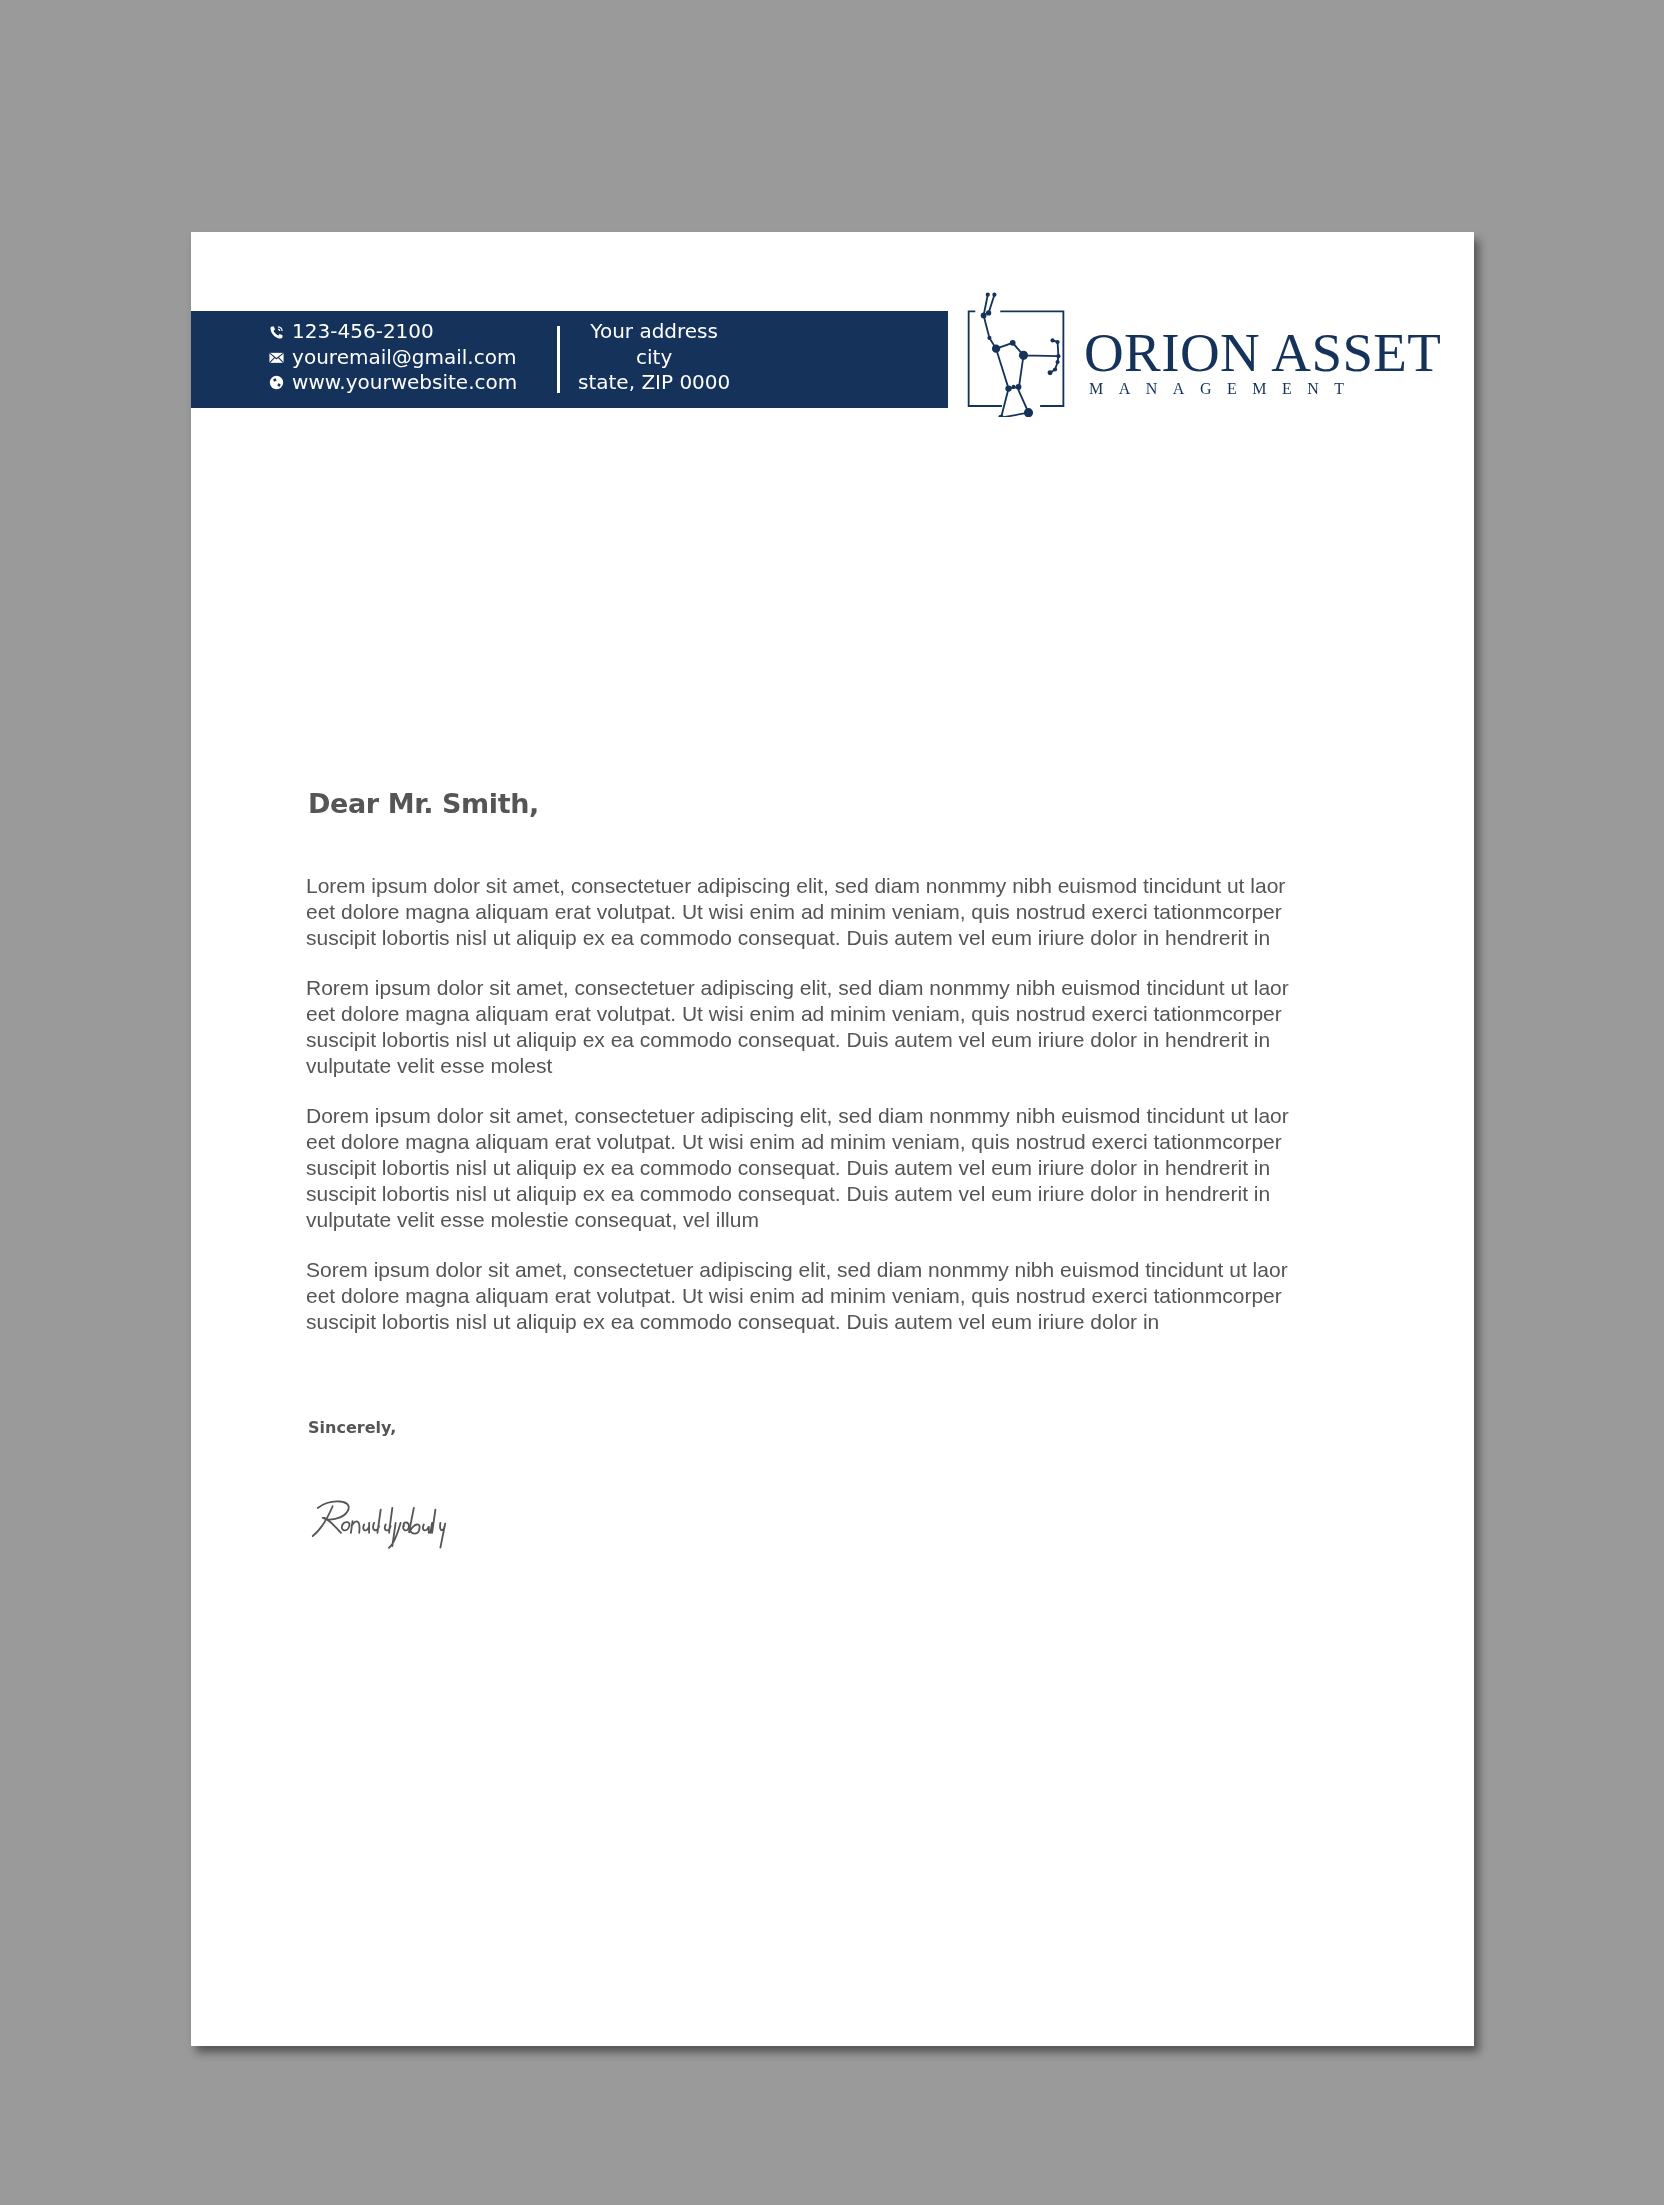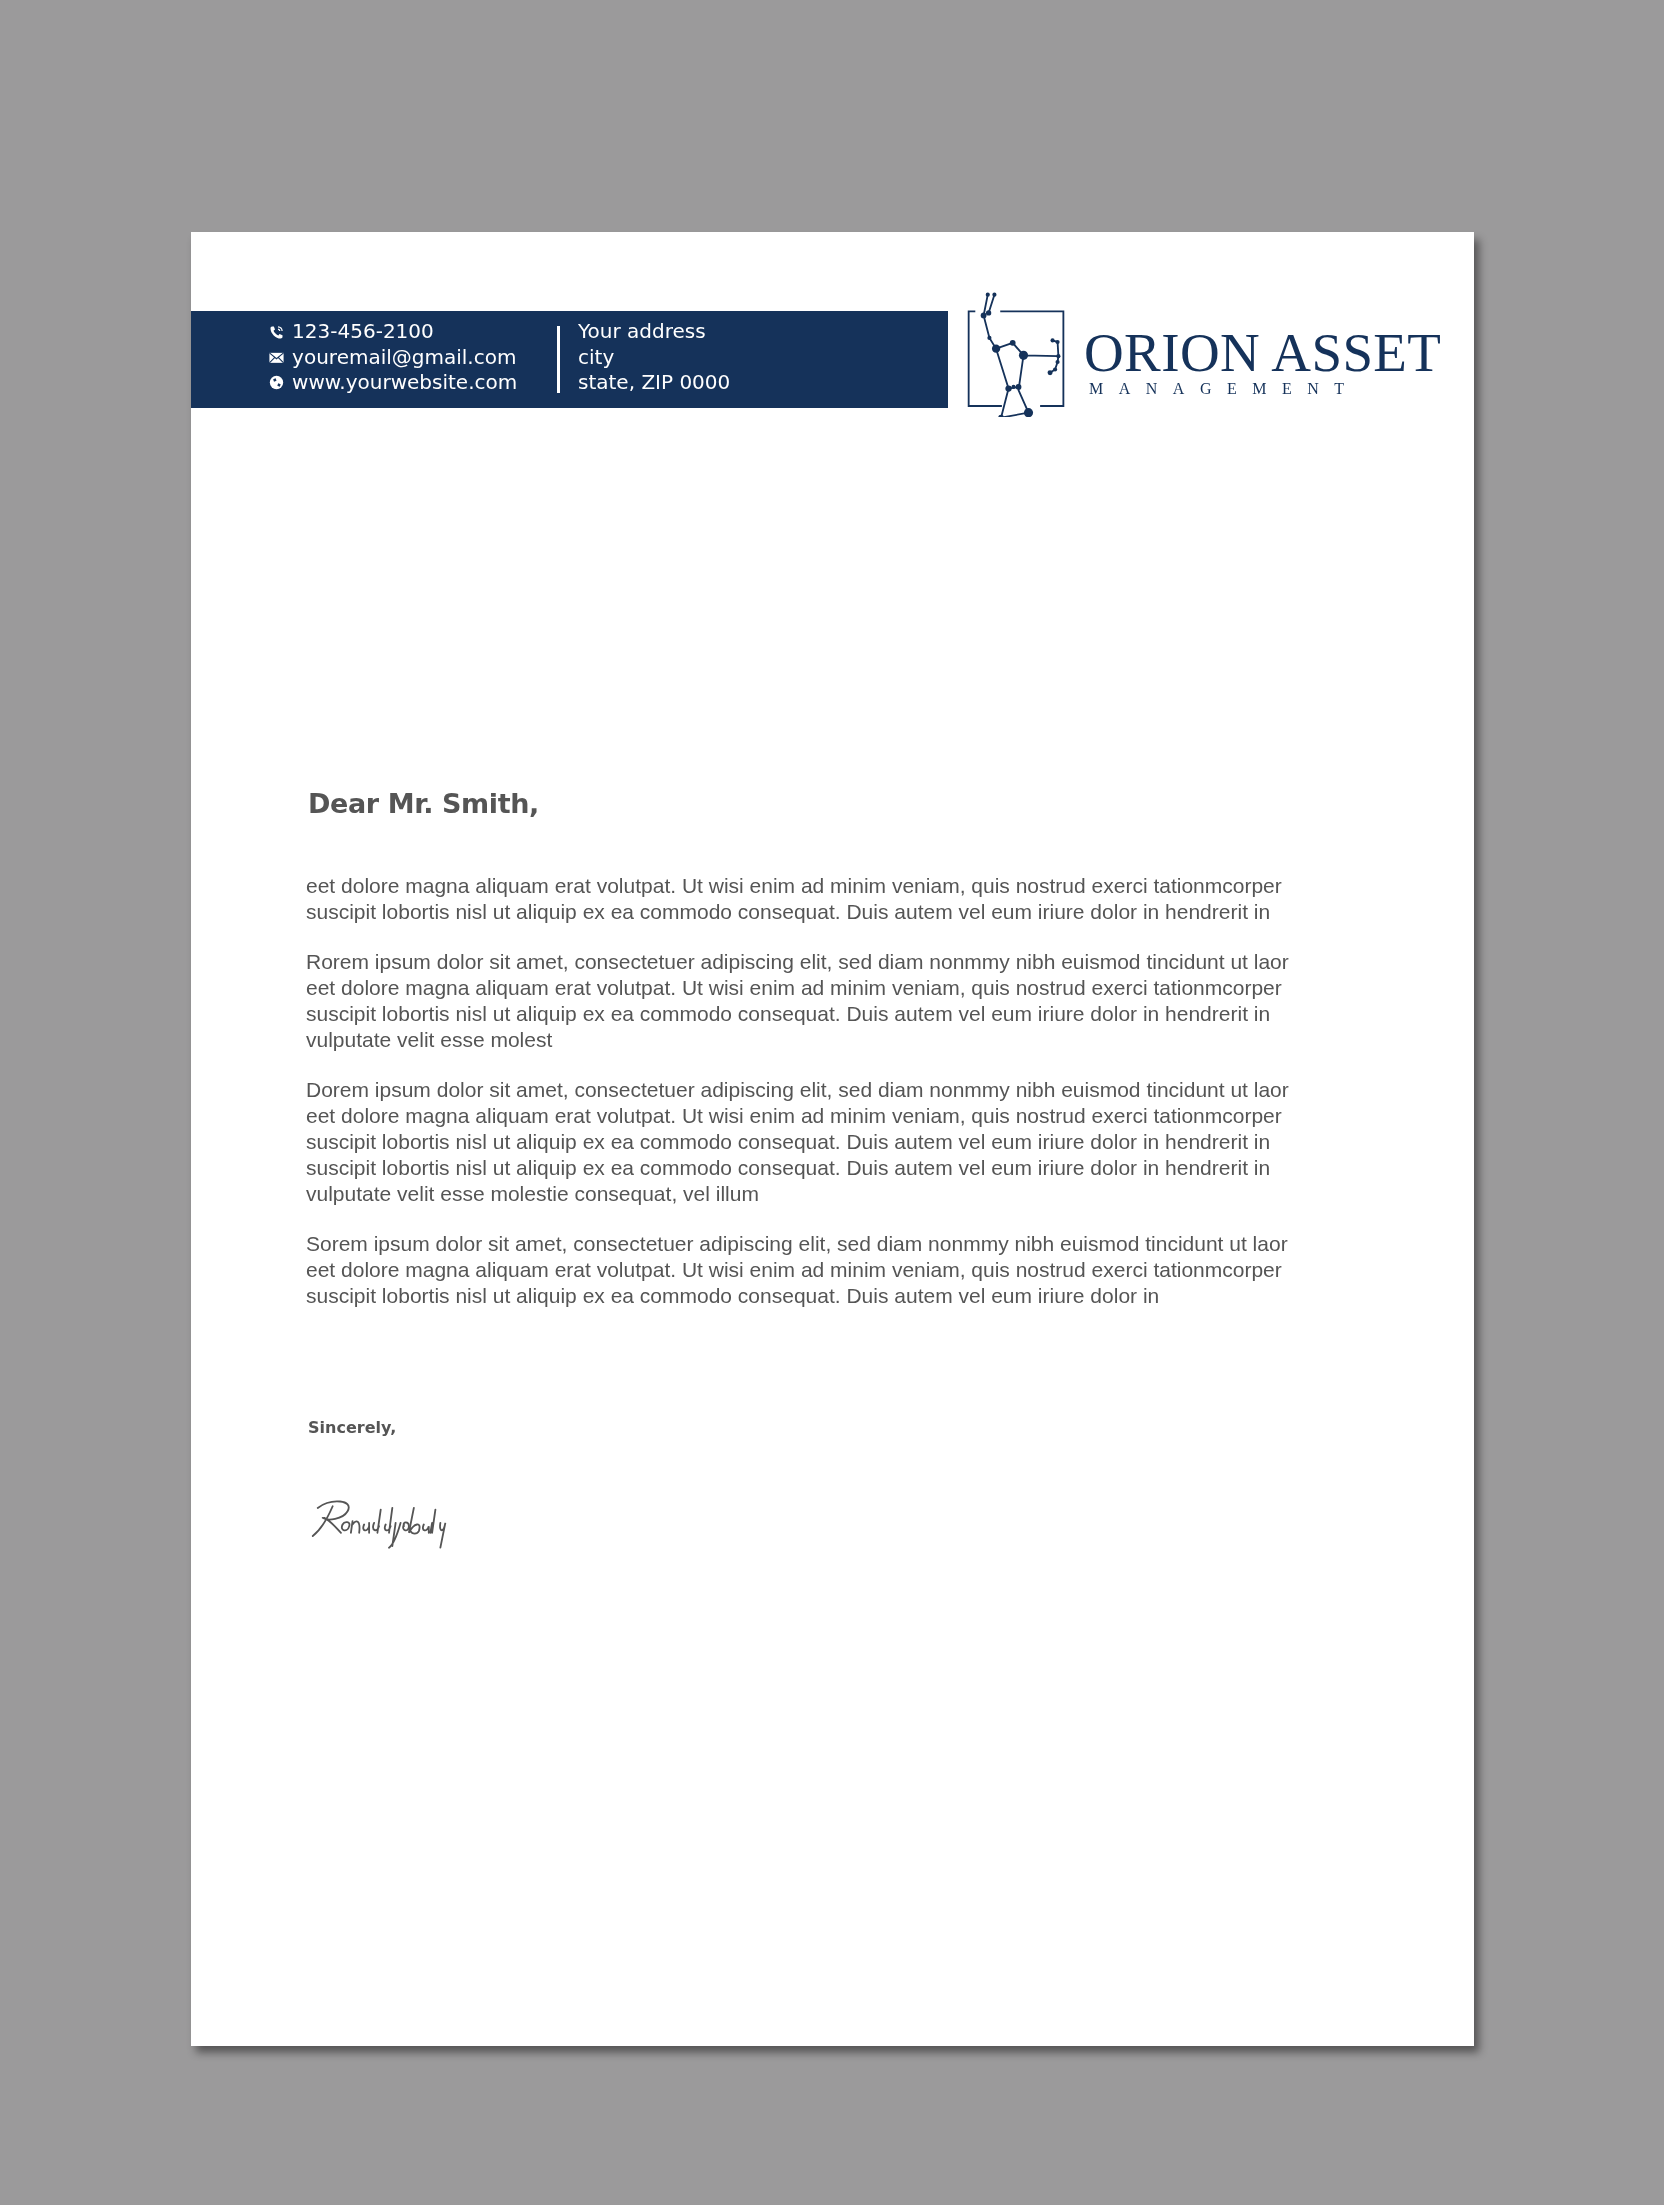--- a/index.html
+++ b/index.html
@@ -12,21 +12,21 @@
     box-shadow: 5px 6.7px 8.3px rgba(0,0,0,0.45);
     margin-top: 36px;
   }
   .band {
     position:absolute; left:0; top:79px; width:757px; height:97px; background:#15325a;
   }
   .contact { position:absolute; left:77px; top:8.3px; color:#fff; font-family:"DejaVu Sans", sans-serif; font-size:20px; line-height:25.4px; }
   .contact .row { display:flex; align-items:center; white-space:nowrap; }
   .contact .ic { width:16.6px; height:16.6px; margin-right:7.5px; display:inline-flex; align-items:center; justify-content:center; }
   .divider { position:absolute; left:366px; top:15px; width:2.5px; height:67px; background:#fff; }
-  .address { position:absolute; left:387px; top:8.3px; color:#fff; font-family:"DejaVu Sans", sans-serif; font-size:20px; line-height:25.4px; white-space:nowrap; }
+  .address { position:absolute; left:387px; top:8.3px; color:#fff; font-family:"DejaVu Sans", sans-serif; font-size:20px; line-height:25.4px; white-space:nowrap;text-align:center; }
   .logo { position:absolute; left:776px; top:60px; width:466px; height:125px;text-decoration:underline; }
   .logo-mark { position:absolute; left:0; top:0; width:113px; height:125px; }
   .wordmark { position:absolute; left:117px; top:33px; color:#15325a; font-family:"Liberation Serif", serif; }
   .wordmark .l1 { font-size:55px; line-height:55px; letter-spacing:0.4px; white-space:nowrap; }
   .wordmark .l2 { font-size:16px; line-height:23px; letter-spacing:15.5px; margin-top:-3.3px; padding-left:5px; white-space:nowrap; }
   .greeting { position:absolute; left:117px; top:556px; font-family:"DejaVu Sans", sans-serif; font-weight:bold; font-size:27px; color:#555; letter-spacing:-0.4px;text-align:center; }
   .body-text { position:absolute; left:115px; top:641px; width:1074px; color:#555; font-size:21px; line-height:26px; }
   .body-text p { margin:0 0 24px 0; }
   .body-text p span { display:block; white-space:nowrap; }
   .closing { position:absolute; left:117px; top:1186px; font-family:"DejaVu Sans", sans-serif; font-weight:bold; font-size:16px; color:#555; }
@@ -108,20 +108,21 @@
     <div class="wordmark">
       <div class="l1">ORION ASSET</div>
       <div class="l2">MANAGEMENT</div>
     </div>
   </div>
 
   <div class="greeting">Dear Mr. Smith,</div>
 
   <div class="body-text">
     <p>
+      <span>Lorem ipsum dolor sit amet, consectetuer adipiscing elit, sed diam nonmmy nibh euismod tincidunt ut laor</span>
       <span>eet dolore magna aliquam erat volutpat. Ut wisi enim ad minim veniam, quis nostrud exerci tationmcorper</span>
       <span>suscipit lobortis nisl ut aliquip ex ea commodo consequat. Duis autem vel eum iriure dolor in hendrerit in</span>
     </p>
     <p>
       <span>Rorem ipsum dolor sit amet, consectetuer adipiscing elit, sed diam nonmmy nibh euismod tincidunt ut laor</span>
       <span>eet dolore magna aliquam erat volutpat. Ut wisi enim ad minim veniam, quis nostrud exerci tationmcorper</span>
       <span>suscipit lobortis nisl ut aliquip ex ea commodo consequat. Duis autem vel eum iriure dolor in hendrerit in</span>
       <span>vulputate velit esse molest</span>
     </p>
     <p>

